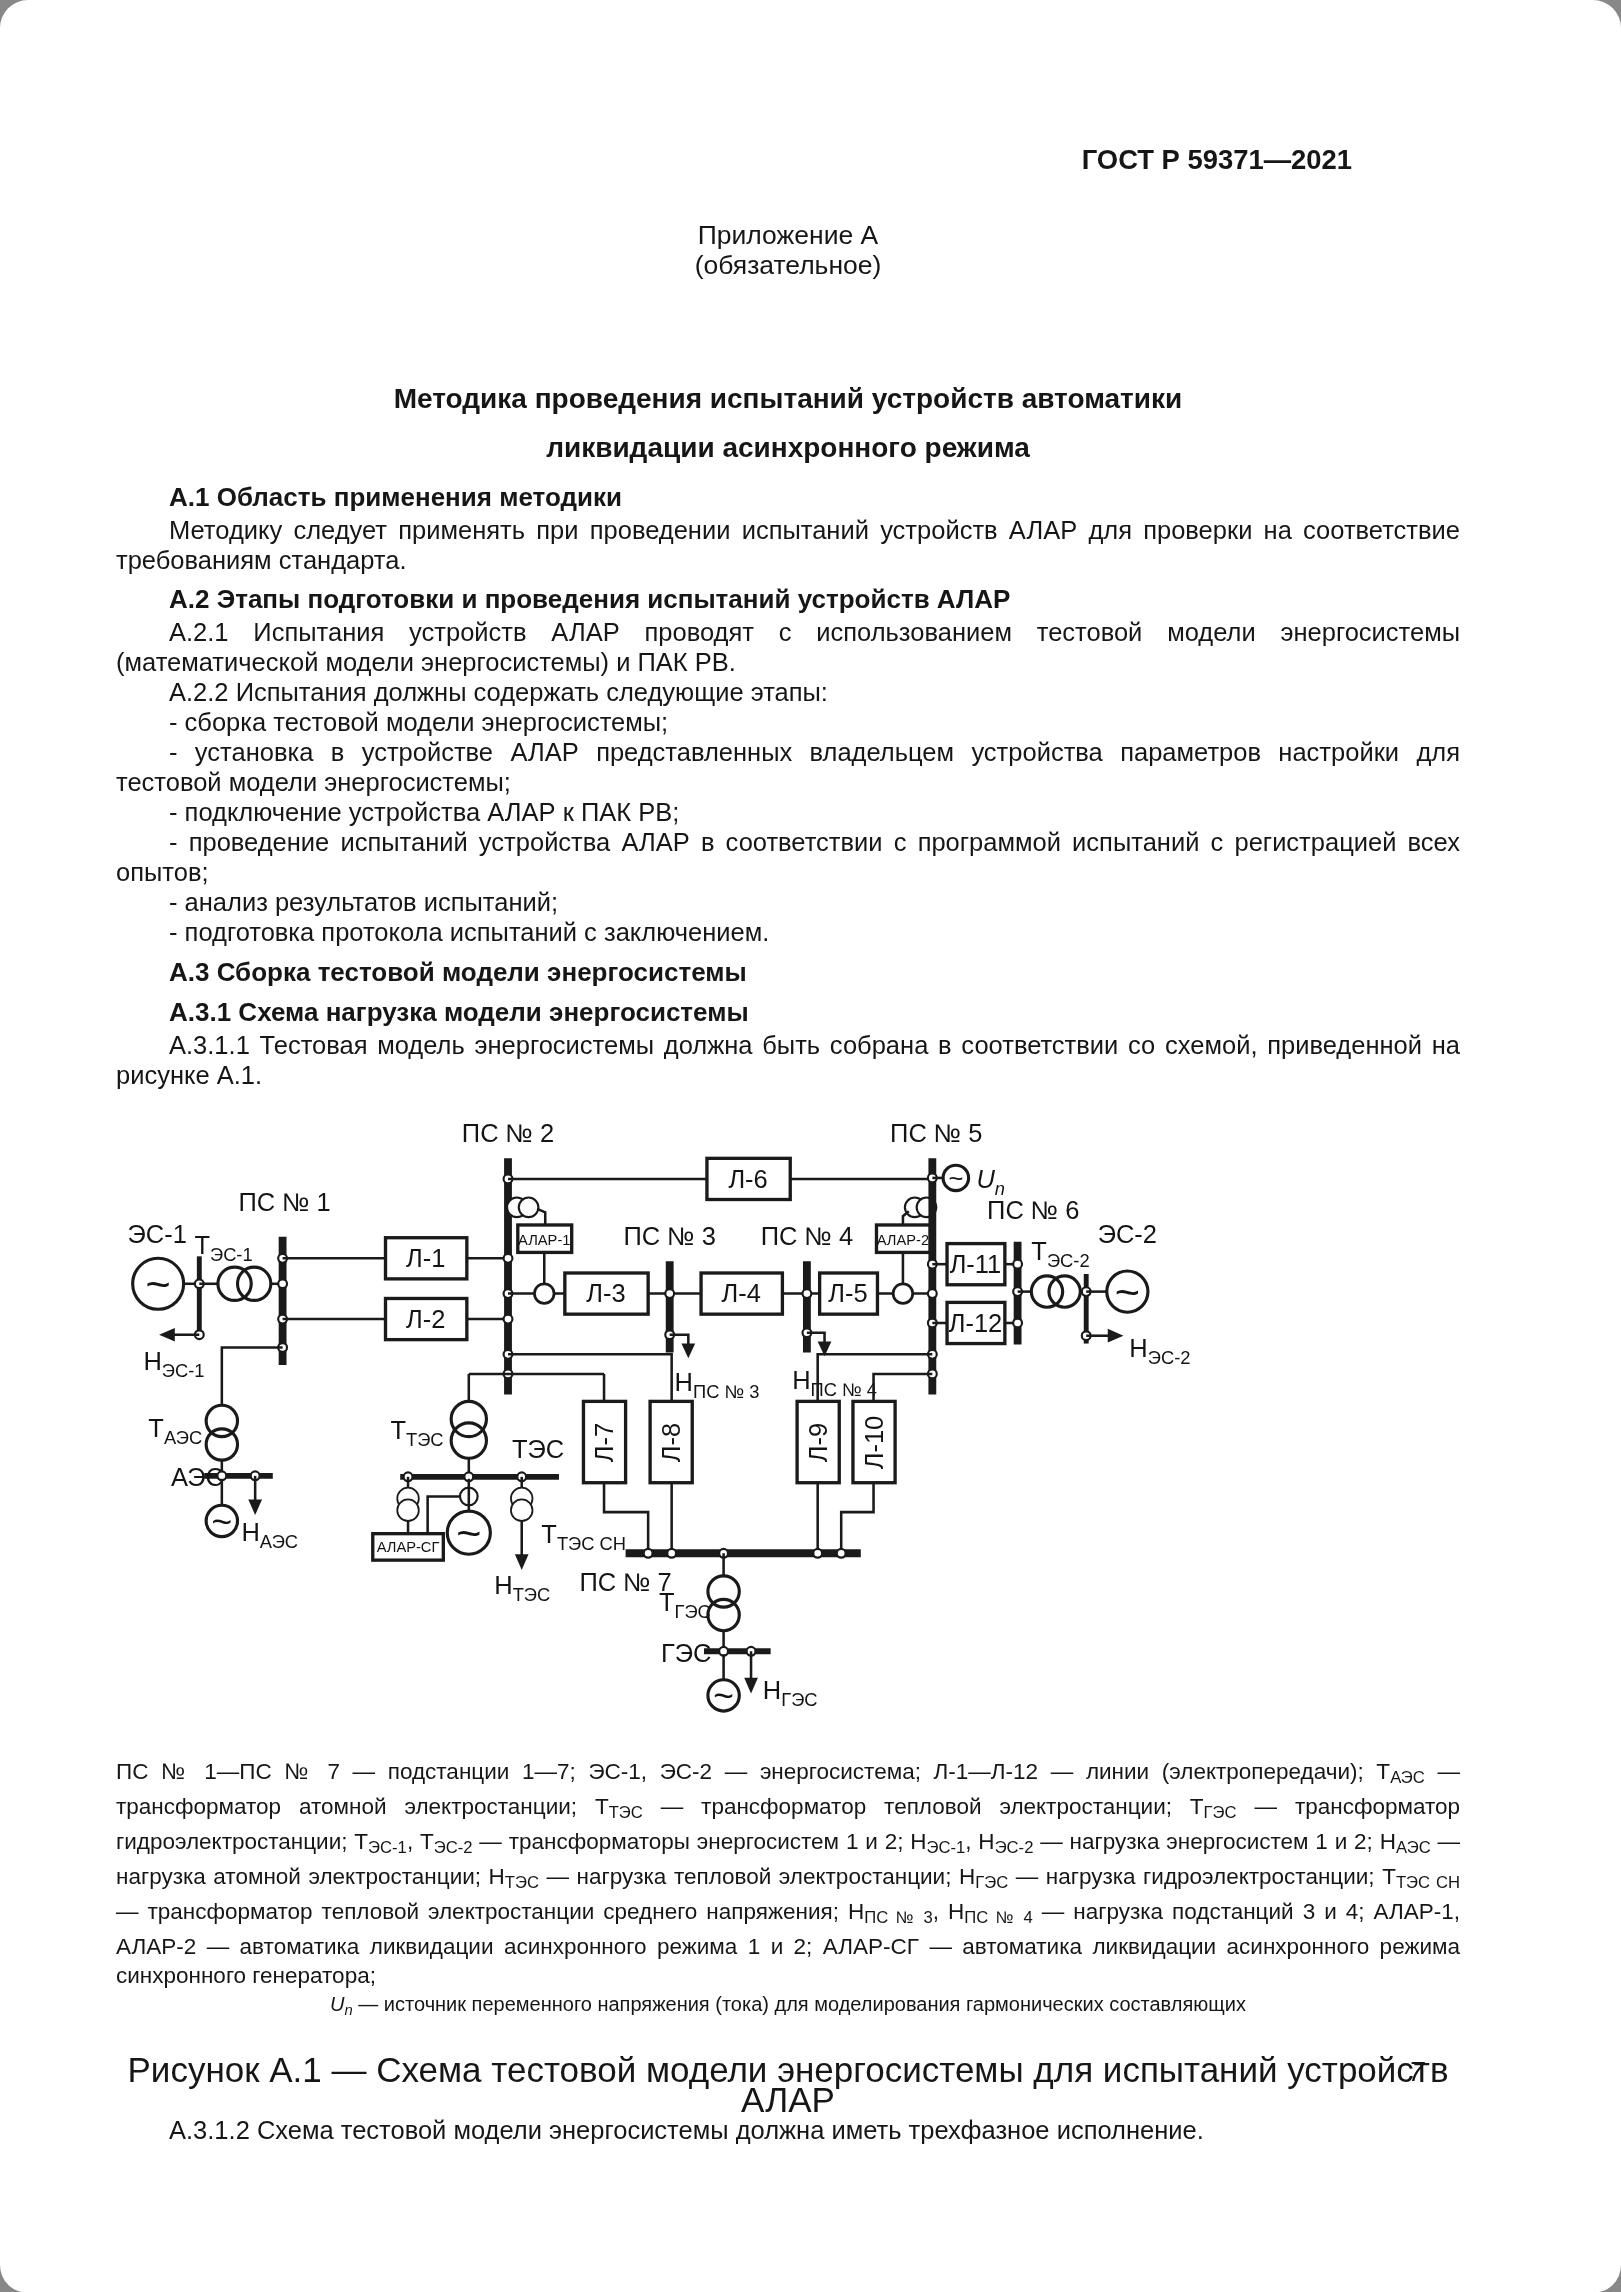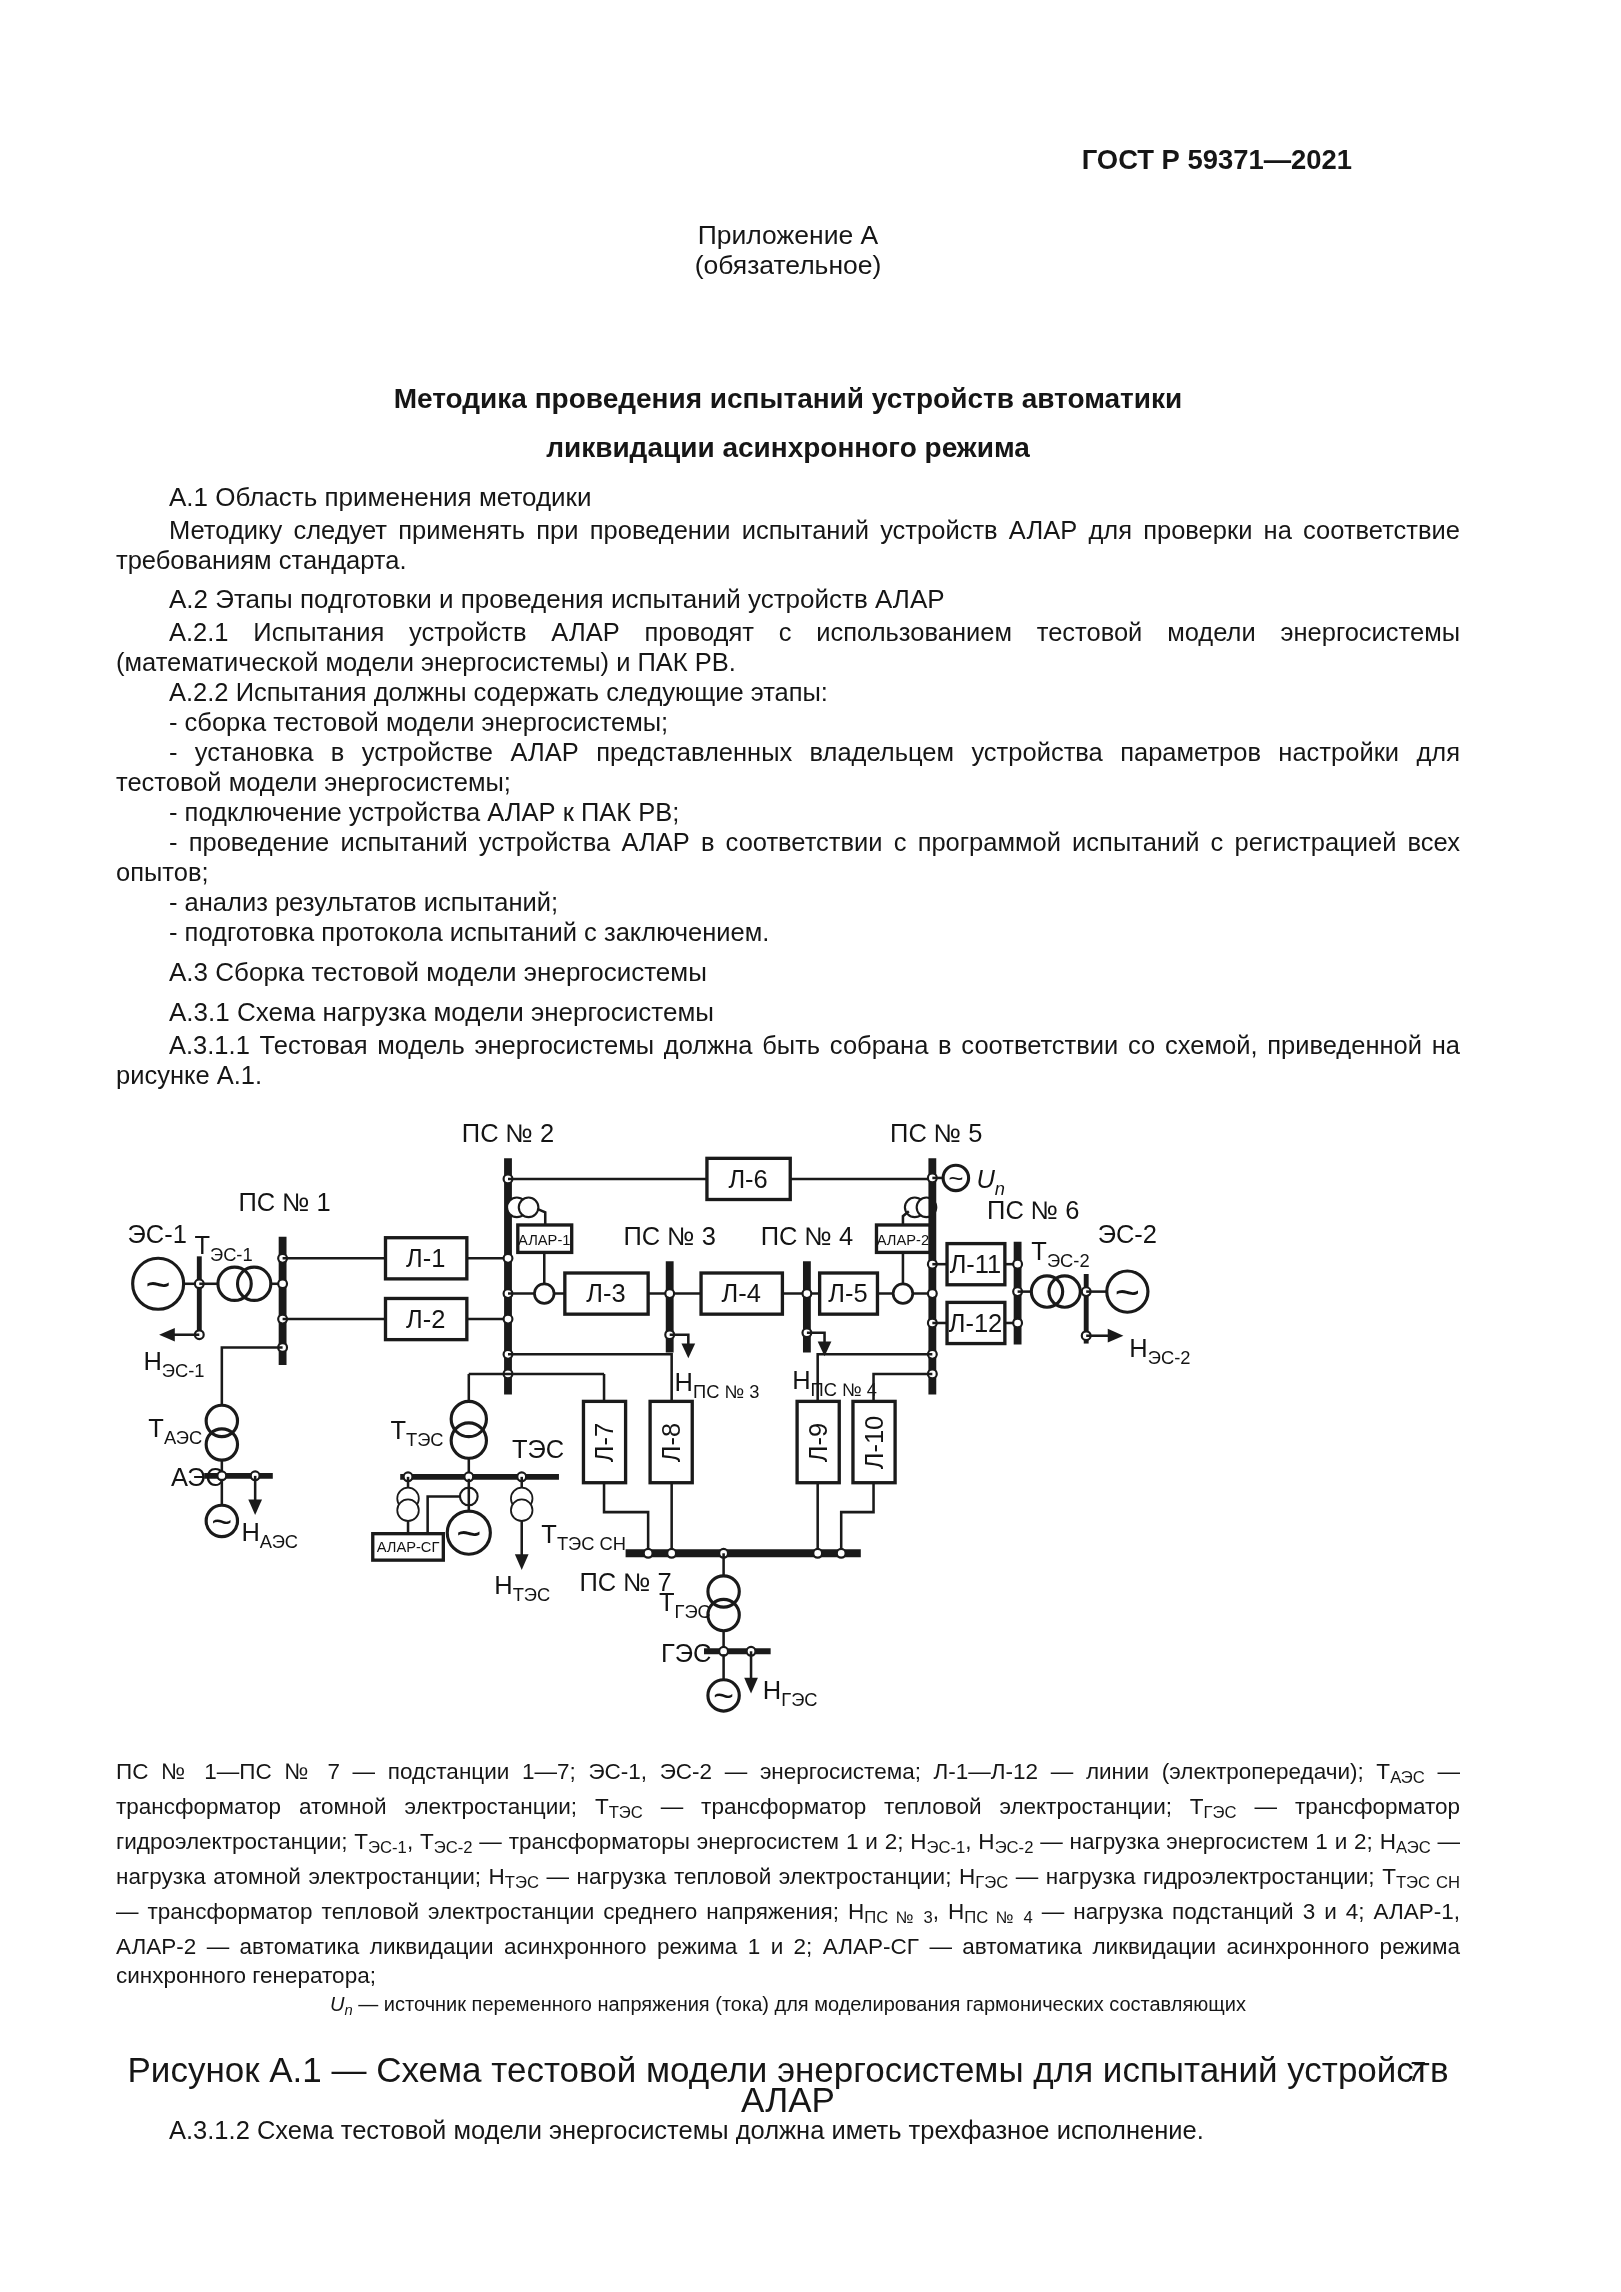--- a/index.html
+++ b/index.html
@@ -1,25 +1,26 @@
 <!DOCTYPE html>
 <html><head>
 <meta charset="utf-8">
 <style>
   html,body { margin:0; padding:0; background:#888; }
   .page {
     width:1621px; height:2293px; position:relative; background:#ffffff;
     font-family:"Liberation Sans", sans-serif; color:#161616; overflow:hidden;
     margin:0 auto;
+    border-radius:28px;
   }
   .content { padding:145px 161px 0 116px; }
   .runhead { font-size:27.4px; font-weight:bold; text-align:right; margin-right:108px; line-height:29px; }
   .appendix { text-align:center; font-weight:normal; font-size:26.5px; line-height:30px; margin-top:46px; }
   .doctitle { text-align:center; font-weight:bold; font-size:28px; line-height:49px; margin-top:94px; }
-  .h { font-size:26px; font-weight:normal; line-height:30px; margin:9.8px 0 2.9px 0; padding-left:53px; text-align:left; }
+  .h { font-size:26px; font-weight:bold; line-height:30px; margin:9.8px 0 2.9px 0; padding-left:53px; text-align:left; }
   p.b { margin:0; font-size:25.5px; line-height:30px; text-align:justify; text-indent:53px; }
   .fig { margin-top:25.5px; }
   .legend { font-size:22.5px; line-height:29px; text-align:justify; margin-top:27.4px; }
   .legend-last { font-size:20px; line-height:29px; text-align:center; }
   .sub { font-size:74%; vertical-align:-0.24em; }
   .it { font-style:italic; }
   .figcap { text-align:center; font-size:35px; line-height:30px; margin-top:31px; }
   .lastp { margin-top:55px; }
   .pagenum { position:absolute; top:2056px; right:197px; font-size:28px; font-style:italic; }
   

